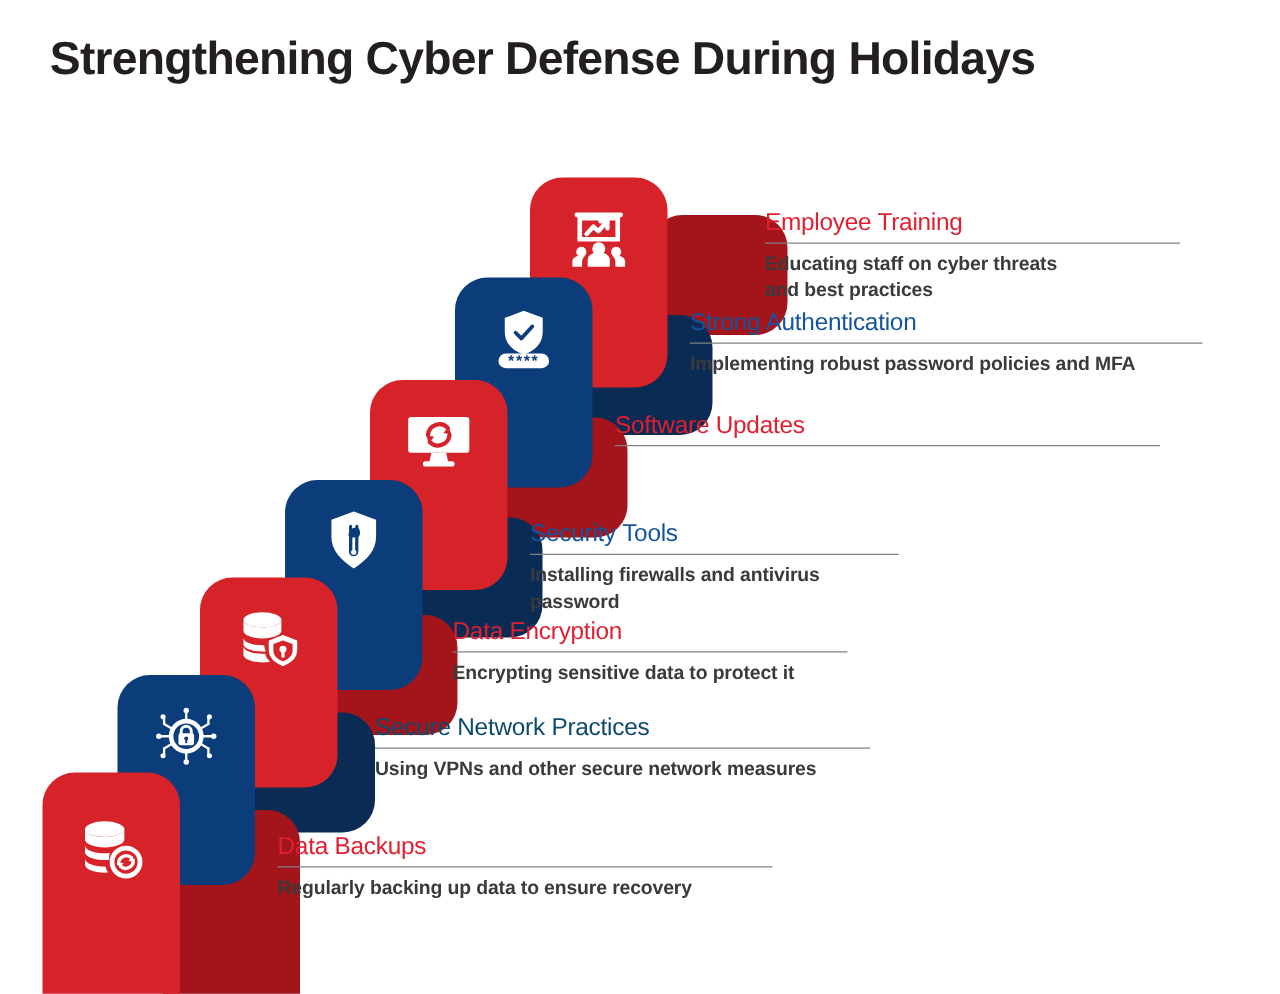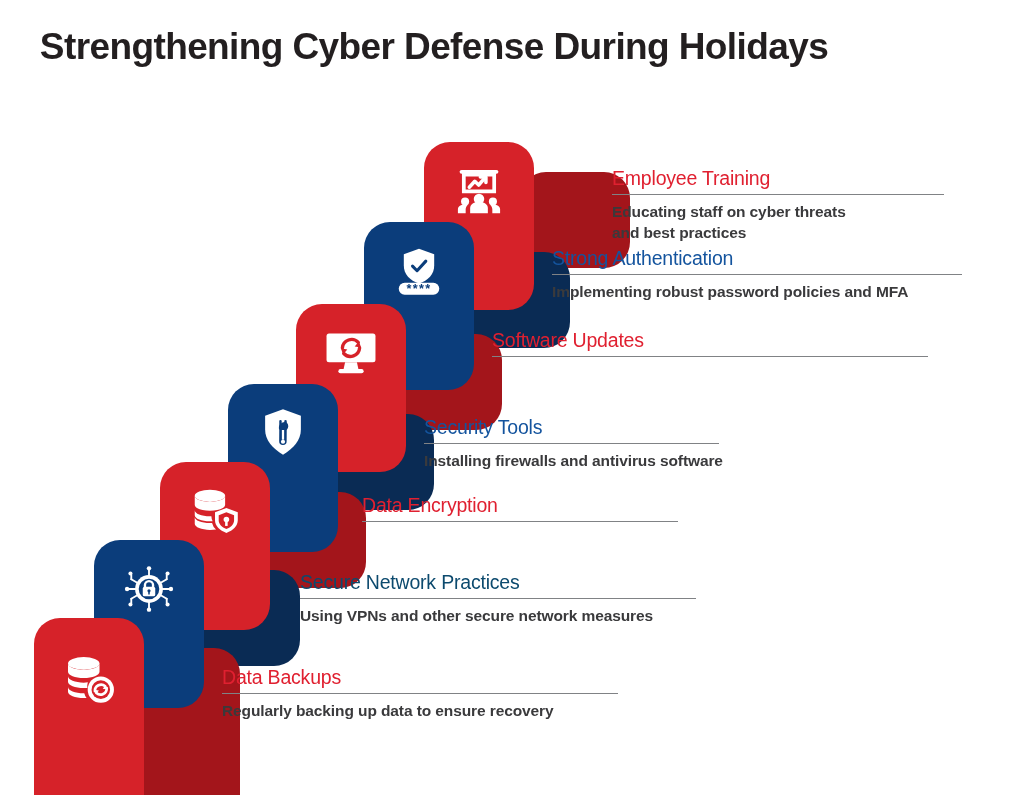--- a/index.html
+++ b/index.html
@@ -187,21 +187,21 @@
           <path d="M36.6 20.2a7.2 7.2 0 0 0-9.2 9.2l-.1 14.1a4.6 4.6 0 0 0 9.2 0l.1-14.1a7.2 7.2 0 0 0 0-9.2z" fill="#0B3D7B"></path>
           <path d="M28.9 18.6v7.1M35.1 18.6v7.1" stroke="#0B3D7B" stroke-width="3" stroke-linecap="round"></path>
           <circle cx="32" cy="44" r="2.6" fill="#ffffff"></circle>
           <path d="M30.6 29.5h2.8v12h-2.8z" fill="#ffffff"></path>
         </svg>
       </div>
     </div>
     <div class="step-text" style="left:424px; top:416px; width:300px;">
       <div class="step-heading" style="color:#14549E;">Security Tools</div>
       <div class="rule" style="width:295px;"></div>
-      <div class="step-desc">Installing firewalls and antivirus software</div>
+      <div class="step-desc">Installing firewalls and antivirus password</div>
     </div>
   </div>
 
   <div class="step">
     <div class="step-tab" style="left:256px; top:492px; width:110px; height:96px; background:#A3151B;"></div>
     <div class="step-card" style="left:160px; top:462px; width:110px; height:168px; background:#D62229;">
       <div class="icon-wrap">
         <svg class="icon-svg" width="54" height="54" viewBox="0 0 64 64" fill="#ffffff" aria-hidden="true">
           <ellipse cx="26" cy="14" rx="18" ry="7.2"></ellipse>
           <path d="M8 14v10.5c0 4 8.1 7.2 18 7.2s18-3.2 18-7.2V14c0 4-8.1 7.2-18 7.2S8 18 8 14z"></path>
@@ -210,20 +210,21 @@
           <path d="M45.5 28.5 59 33.6v9.1c0 7.1-5.4 12.2-13.5 15.3C37.4 54.9 32 49.8 32 42.7v-9.1z"></path>
           <path d="M45.5 33.6 54.6 37v6.1c0 4.8-3.6 8.2-9.1 10.3-5.5-2.1-9.1-5.5-9.1-10.3V37z" fill="#D62229"></path>
           <circle cx="45.5" cy="42" r="3.3" fill="#ffffff"></circle>
           <path d="M44 44.5h3v5.2h-3z" fill="#ffffff"></path>
         </svg>
       </div>
     </div>
     <div class="step-text" style="left:362px; top:494px; width:320px;">
       <div class="step-heading" style="color:#E02030;">Data Encryption</div>
       <div class="rule" style="width:316px;"></div>
+      <div class="step-desc">Encrypting sensitive data to protect it</div>
     </div>
   </div>
 
   <div class="step">
     <div class="step-tab" style="left:190px; top:570px; width:110px; height:96px; background:#0A2B54;"></div>
     <div class="step-card" style="left:94px; top:540px; width:110px; height:168px; background:#0B3D7B;">
       <div class="icon-wrap">
         <svg class="icon-svg" width="54" height="54" viewBox="0 0 64 64" fill="#ffffff" aria-hidden="true">
           <g stroke="#ffffff" stroke-width="2.2" fill="none" stroke-linecap="round">
             <path d="M32 20V9M32 44v11"></path>

